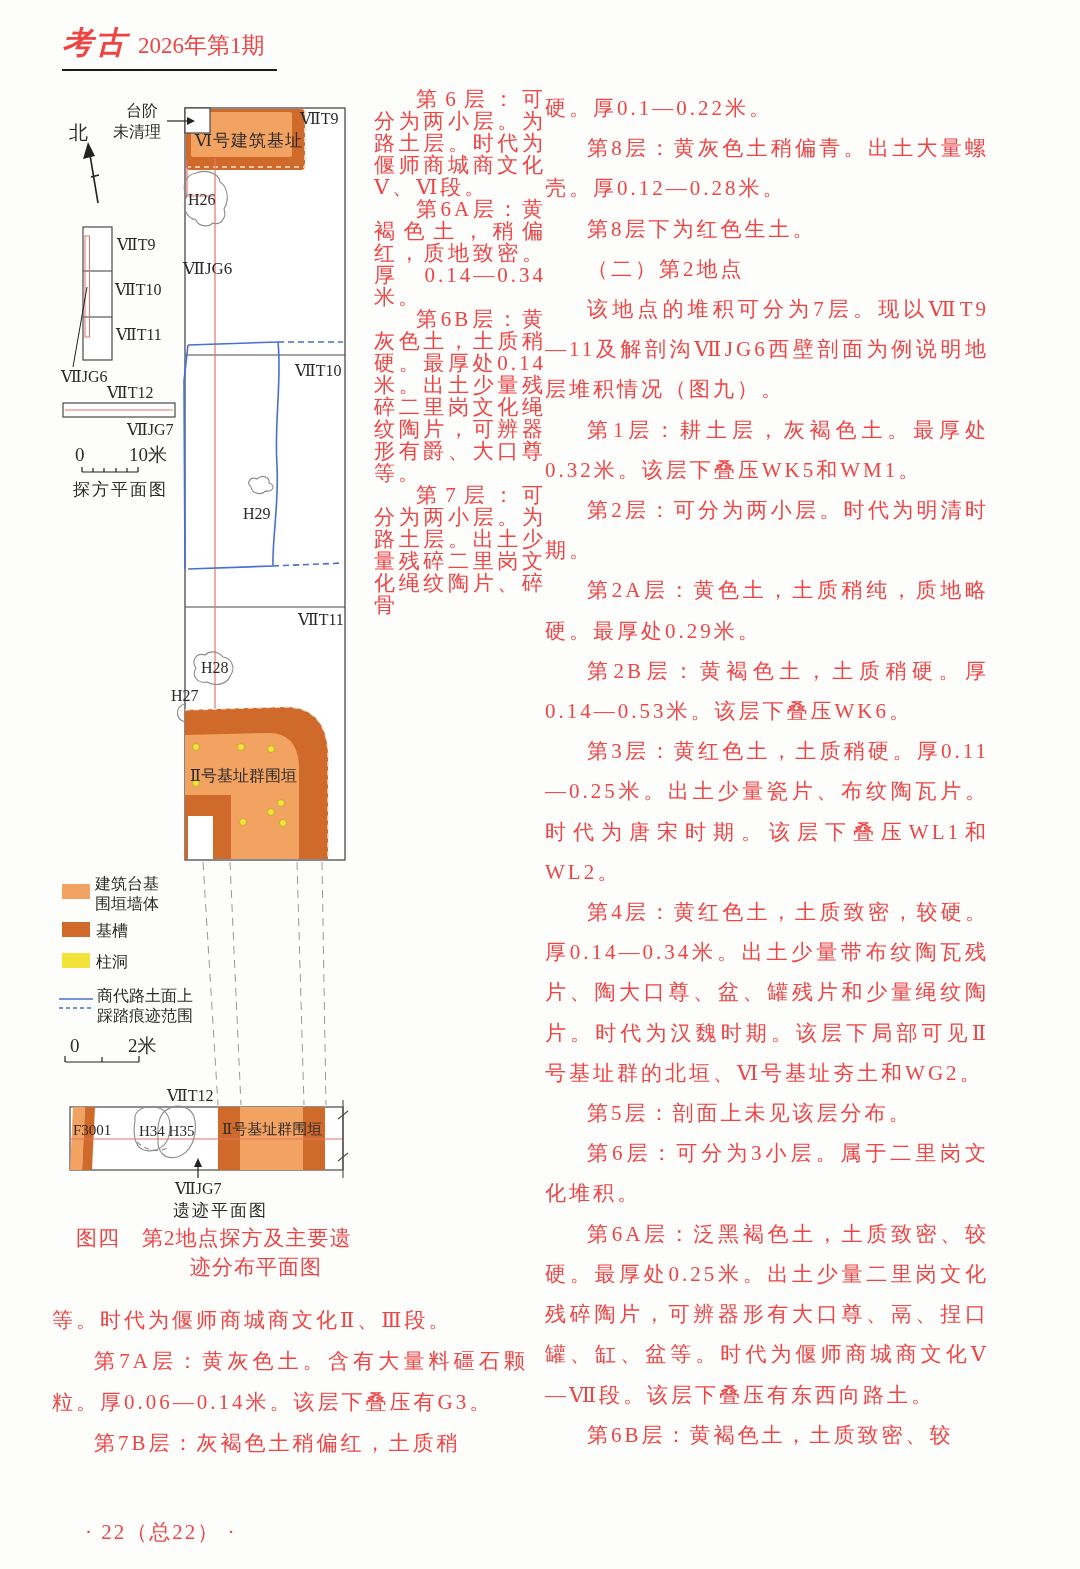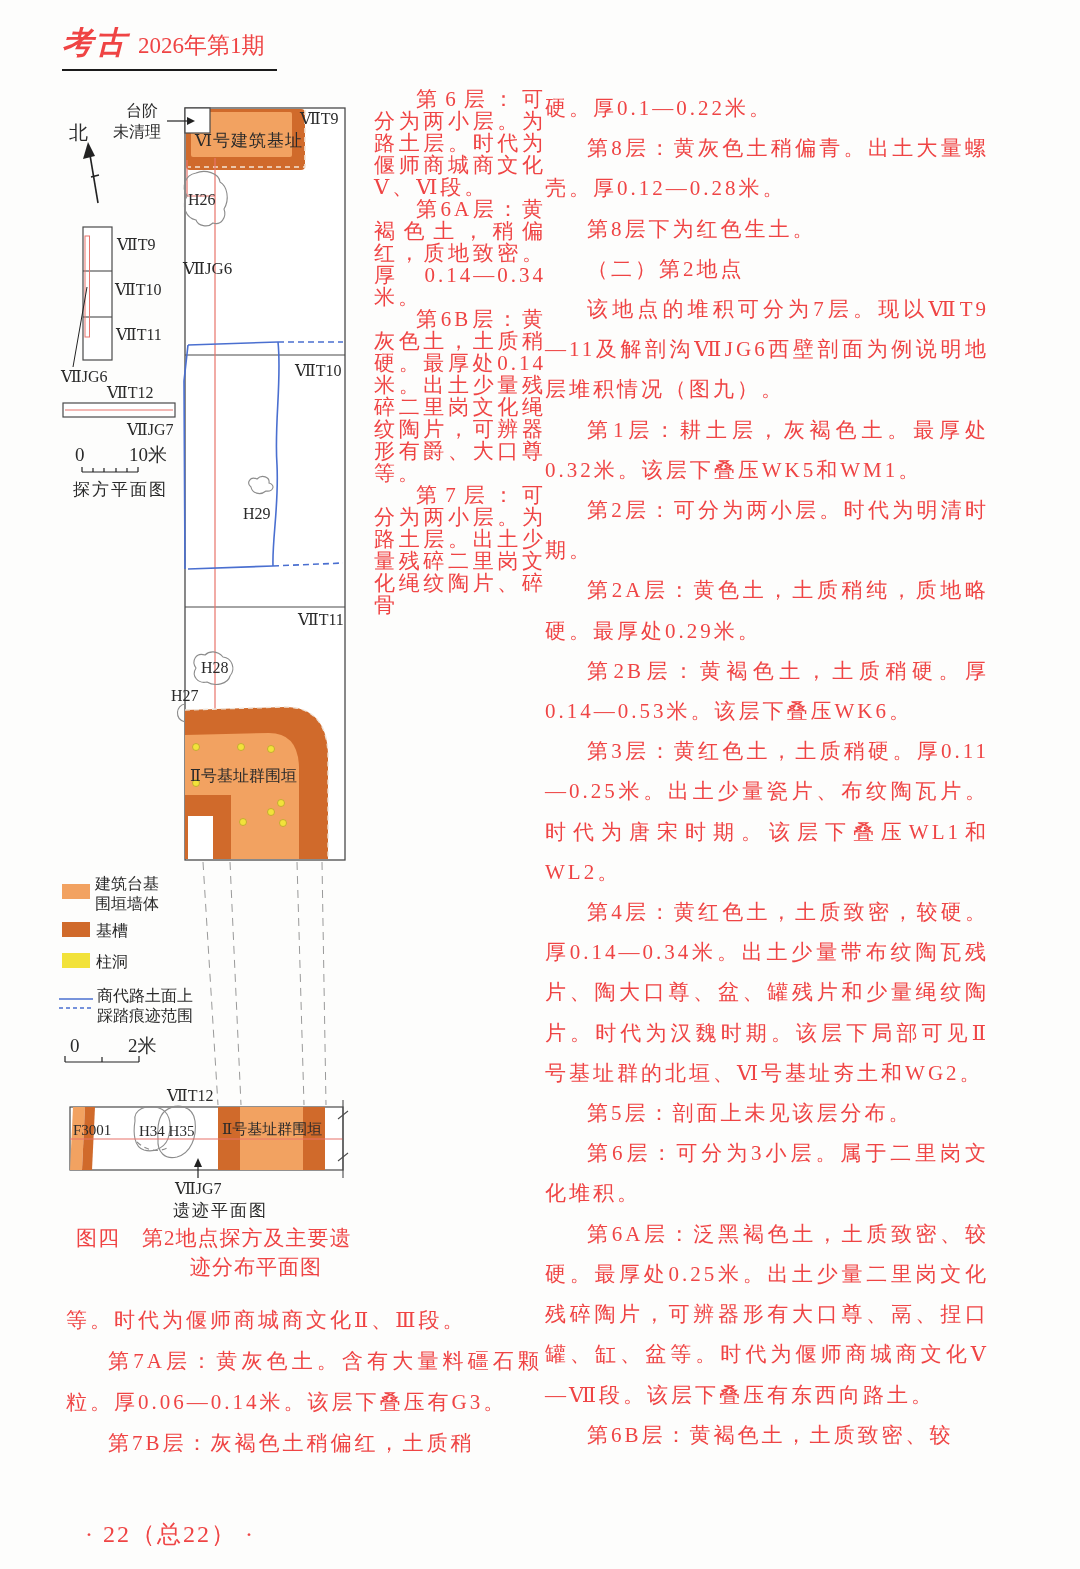--- a/index.html
+++ b/index.html
@@ -17,23 +17,23 @@
 
   .caption { position:absolute; left:55px; top:1224px; width:314px; font-size:21px; line-height:29px; letter-spacing:1px; }
   .caption .l1 { padding-left:21px; }
   .caption .l2 { padding-left:88px;text-align:center; }
 
   .col { position:absolute; font-size:21px; text-align:justify; letter-spacing:3px; }
   .col p { text-indent:2em; }
   .col p.noindent { text-indent:0; }
   .mid   { left:374px; top:88px;  width:172px; line-height:22px; }
   .right { left:545px; top:88px;  width:444px; line-height:40.2px; }
-  .botl  { left:66px;  top:1300px; width:476px; line-height:41px; }
-
-  .footer { position:absolute; left:85px; top:1518px; font-size:24px; letter-spacing:2px; }
+  .botl  { left:52px;  top:1300px; width:476px; line-height:41px; }
+
+  .footer { position:absolute; left:85px; top:1518px; font-size:21px; letter-spacing:2px; }
 
   svg text { font-family:"Liberation Serif","DejaVu Serif",serif; fill:#2a2a2a; }
 </style>
 </head>
 <body>
 
 <div class="page">
 
   <div class="header">
     <span class="logo">考古</span><span class="issue">2026年第1期</span>

